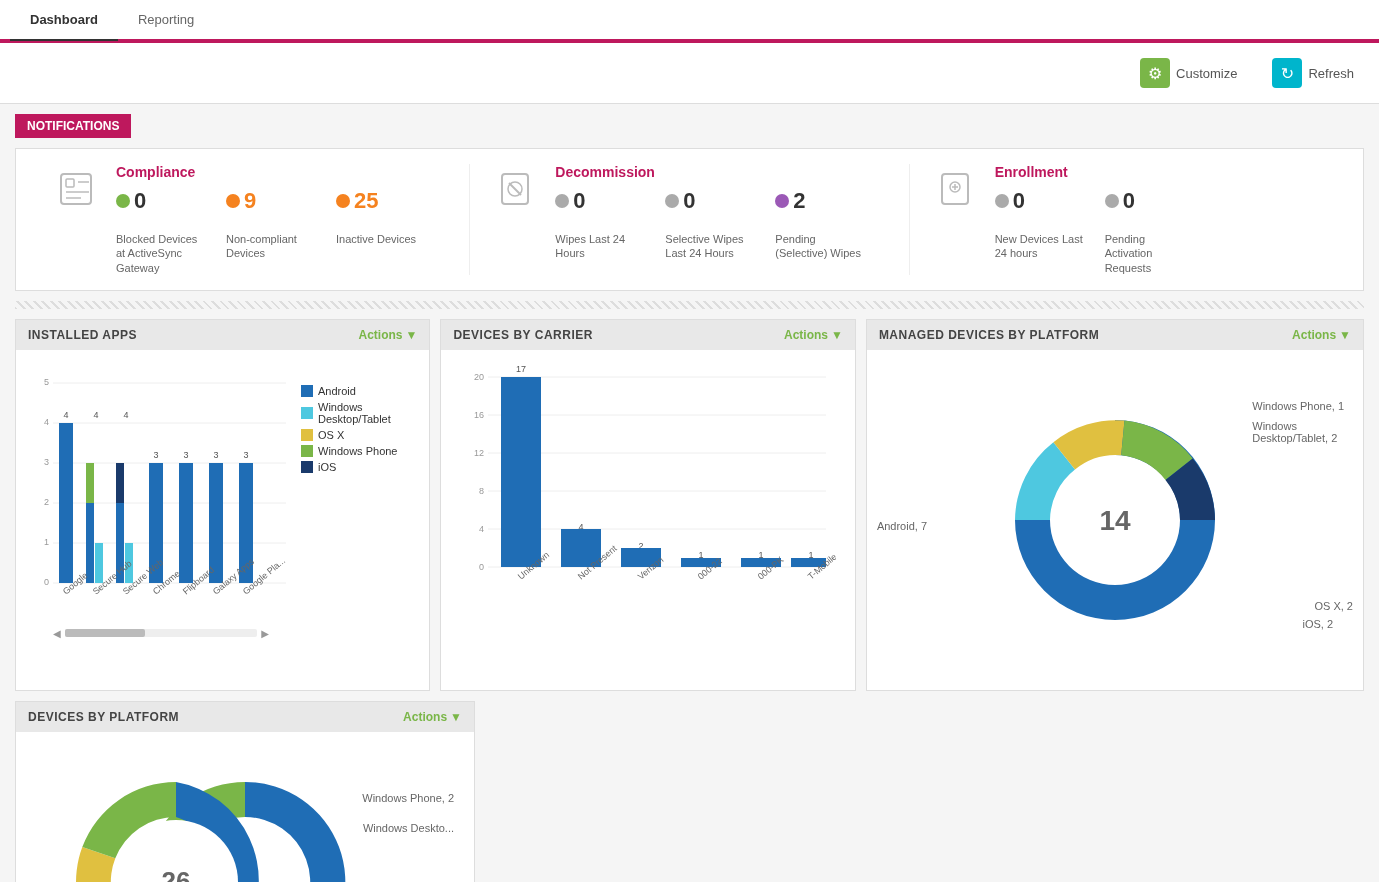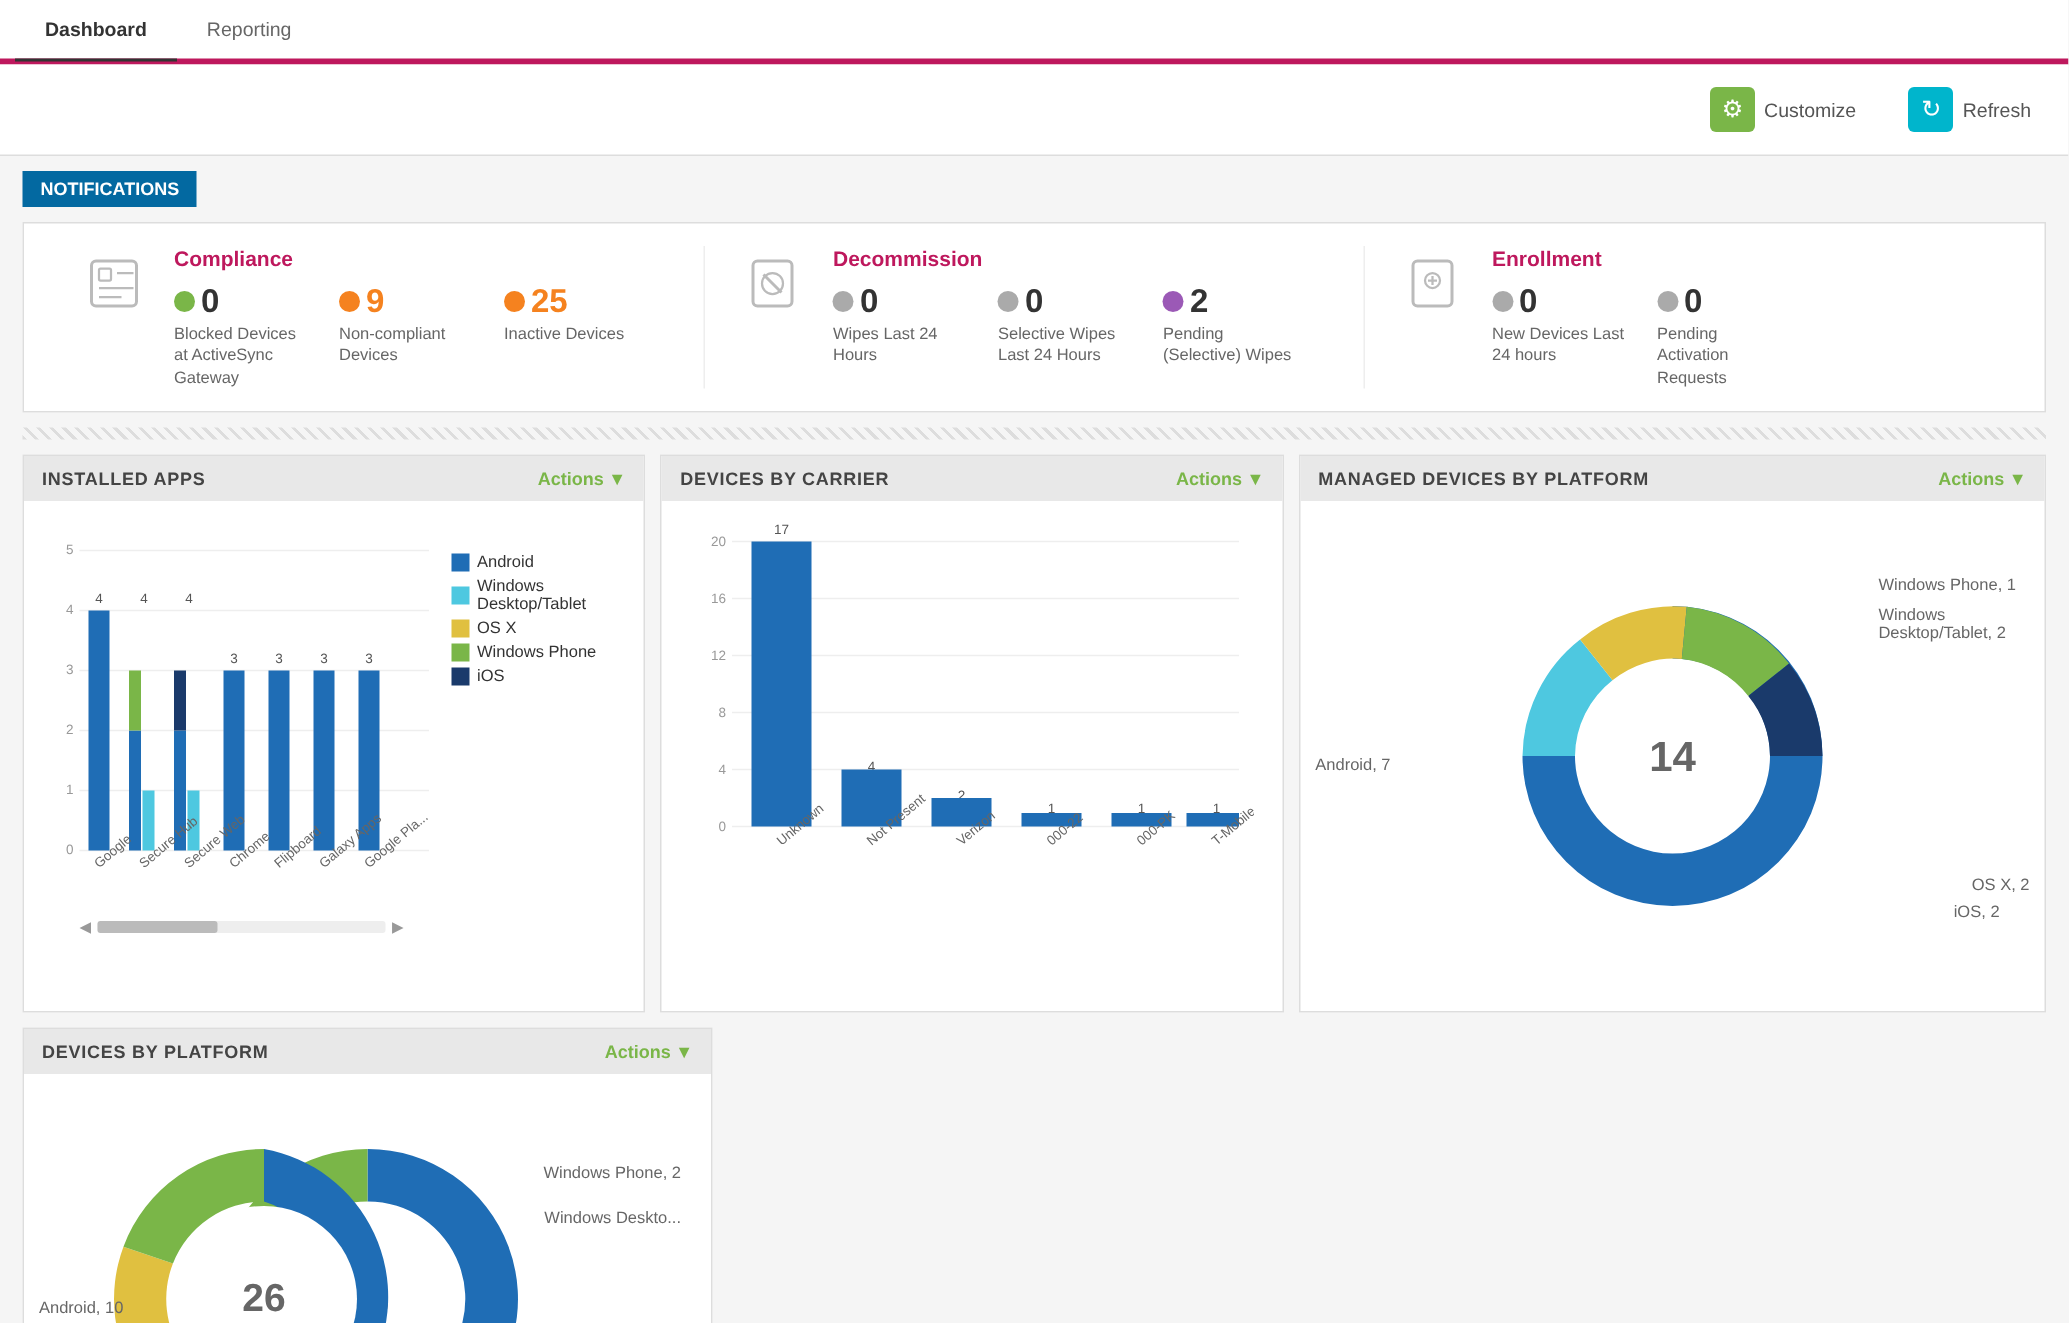--- a/index.html
+++ b/index.html
@@ -14,36 +14,36 @@
     .top-bar { display: flex; justify-content: flex-end; align-items: center; padding: 10px 15px; background: #fff; border-bottom: 1px solid #ddd; gap: 15px; }
     .top-btn { display: flex; align-items: center; gap: 6px; cursor: pointer; font-size: 13px; color: #555; background: none; border: none; padding: 5px 10px; }
     .top-btn .btn-icon { width: 30px; height: 30px; border-radius: 4px; display: flex; align-items: center; justify-content: center; color: #fff; font-size: 16px; }
     .customize-icon { background: #7ab648; }
     .refresh-icon { background: #00b5cc; }
 
     
     .main { padding: 10px 15px; }
 
     
-    .notifications-header { background: #0369a1; color: #fff; padding: 5px 12px; font-size: 12px; font-weight: bold; display: inline-block; margin-bottom: 10px; }
+    .notifications-header { background: #be185d; color: #fff; padding: 5px 12px; font-size: 12px; font-weight: bold; display: inline-block; margin-bottom: 10px; }
     .notifications-panel { background: #fff; border: 1px solid #ddd; padding: 15px; display: flex; gap: 0; }
     .notif-section { flex: 1; display: flex; align-items: flex-start; gap: 15px; padding: 0 20px; border-right: 1px solid #eee; }
     .notif-section:last-child { border-right: none; }
     .notif-icon { width: 50px; height: 50px; flex-shrink: 0; display: flex; align-items: center; justify-content: center; }
     .notif-icon svg { width: 40px; height: 40px; }
     .notif-content h3 { font-size: 14px; font-weight: bold; color: #be185d; margin-bottom: 8px; }
     .notif-items { display: flex; gap: 20px; }
     .notif-item { display: flex; flex-direction: column; align-items: flex-start; }
     .notif-count { display: flex; align-items: center; gap: 4px; font-size: 22px; font-weight: bold; }
     .notif-count .dot { width: 14px; height: 14px; border-radius: 50%; display: inline-block; }
     .dot-green { background: #7ab648; }
     .dot-orange { background: #f5821f; }
     .dot-purple { background: #9b59b6; }
     .dot-gray { background: #aaa; }
-    .notif-label { font-size: 11px; color: #666; margin-top: 2px; max-width: 90px; line-height: 1.3; }
+    .notif-label { font-size: 11px; color: #666; margin-top: 18px; max-width: 90px; line-height: 1.3; }
     .count-orange { color: #f5821f; }
     .count-black { color: #333; }
 
     
     .divider { height: 8px; background: repeating-linear-gradient(45deg, #ddd 0, #ddd 2px, #f5f5f5 2px, #f5f5f5 6px); margin: 10px 0; }
 
     
     .panels-row { display: flex; gap: 10px; margin-bottom: 10px; }
     .panel { background: #fff; border: 1px solid #ddd; flex: 1; min-height: 350px; }
     .panel-header { display: flex; justify-content: space-between; align-items: center; padding: 8px 12px; background: #e8e8e8; }

